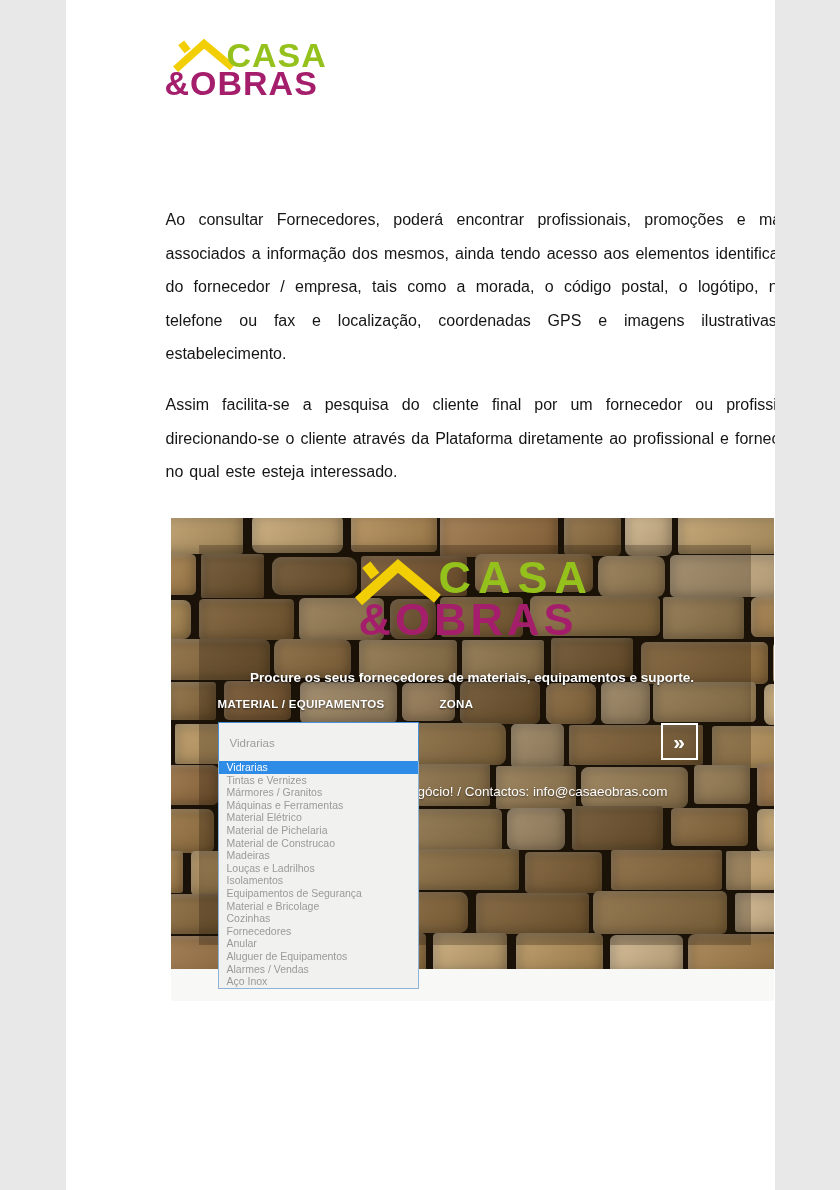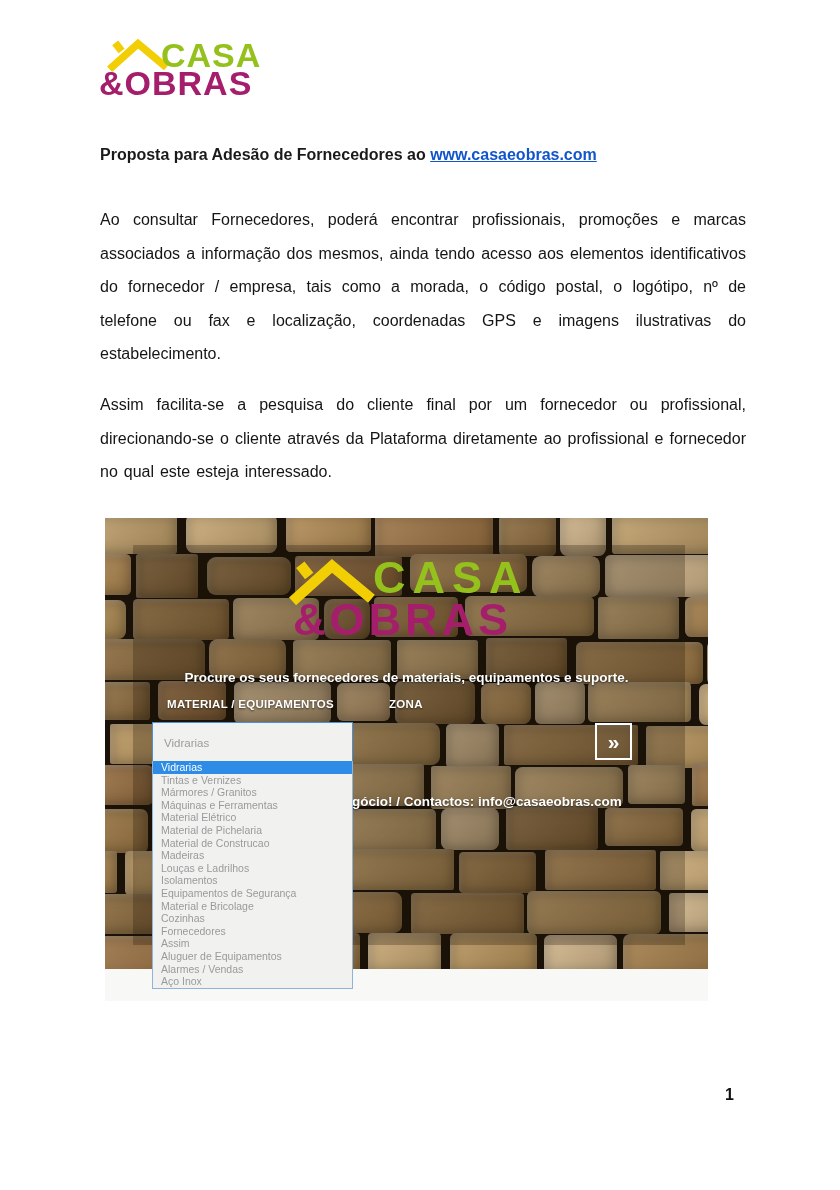--- a/index.html
+++ b/index.html
@@ -1,17 +1,17 @@
 <!DOCTYPE html>
 <html><head>
 <meta charset="utf-8">
 <style>
   html,body{margin:0;padding:0;background:#e8e8e8;}
   .page{
-    position:relative;width:840px;height:1190px;margin:0 auto;background:#ffffff;
+    position:relative;width:709px;height:1190px;margin:0 auto;background:#ffffff;
     font-family:"Liberation Sans",sans-serif;color:#1a1a1a;overflow:hidden;
   }
 
   
   .logo{position:absolute;left:95px;top:38px;width:175px;height:70px;}
   .logo .roof{position:absolute;left:12px;top:0;}
   .logo .casa{position:absolute;left:66px;top:0;font-size:34px;line-height:34px;font-weight:bold;letter-spacing:1px;color:#94C11C;}
   .logo .obras{position:absolute;left:4px;top:28px;font-size:34px;line-height:34px;font-weight:bold;letter-spacing:1px;color:#A51E6C;}
 
   
@@ -32,33 +32,33 @@
 
   
   .hero-logo{position:absolute;left:0;top:35px;width:603px;height:120px;}
   .hero-logo .roof{position:absolute;left:183px;top:5px;}
   .hero-logo .casa{position:absolute;left:268px;top:2px;font-size:45px;line-height:45px;font-weight:bold;letter-spacing:7px;color:#94C11C;}
   .hero-logo .obras{position:absolute;left:188px;top:44px;font-size:45px;line-height:45px;font-weight:bold;letter-spacing:4px;color:#A51E6C;}
 
   .tagline{position:absolute;left:0;top:152px;width:603px;text-align:center;color:#fff;
            font-size:13.5px;font-weight:bold;text-shadow:0 1px 2px rgba(0,0,0,.6);}
   .field-label{position:absolute;top:180px;color:#fff;font-size:11.5px;font-weight:bold;
-               letter-spacing:.3px;text-shadow:0 1px 2px rgba(0,0,0,.6);margin-left:15px;}
+               letter-spacing:.3px;text-shadow:0 1px 2px rgba(0,0,0,.6);}
   .label-material{left:47px;} .label-zona{left:269px;}
 
   .select{position:absolute;top:204px;height:40px;background:#f1f1f0;box-sizing:border-box;
           font-size:11.5px;color:#9c9c9c;line-height:40px;padding-left:11px;}
   .select-material{left:47px;width:201px;border:1px solid #4a90d9;z-index:3;}
   .select-zona{left:269px;width:197px;border:1px solid #e0e0e0;}
 
   .go-btn{position:absolute;left:490px;top:205px;width:37px;height:37px;box-sizing:border-box;
           border:2px solid #fff;background:rgba(255,255,255,.04);color:#fff;font-size:21px;
           line-height:33px;text-align:center;font-weight:bold;}
 
-  .contact-text{position:absolute;left:247px;top:276px;color:#fff;font-size:13.5px;font-weight:bold;
+  .contact-text{position:absolute;left:247px;top:266px;color:#fff;font-size:13.5px;font-weight:normal;
                 text-shadow:0 1px 2px rgba(0,0,0,.55);white-space:nowrap;z-index:2;}
 
   .dd-list{position:absolute;left:47px;top:243px;width:201px;box-sizing:border-box;z-index:4;
            background:#f1f1f0;border:1px solid #8fb3d9;border-top:none;}
   .dd-item{height:12.6px;line-height:12.6px;font-size:10.5px;color:#9a9a9a;padding-left:8px;
            overflow:hidden;white-space:nowrap;}
   .dd-item.selected{background:#2e8be6;color:#ffffff;}
 
   
   .page-number{position:absolute;left:725px;top:1086px;font-size:16px;font-weight:bold;color:#111;}
@@ -70,21 +70,20 @@
 
   <div class="logo">
     <svg class="roof" width="62" height="36" viewBox="0 0 64 38">
       <rect x="7" y="4" width="8" height="11" fill="#F2CE05" transform="rotate(-38 11 9)"></rect>
       <path d="M2 33 L32 6 L62 31" fill="none" stroke="#F2CE05" stroke-width="8"></path>
     </svg>
     <div class="casa">CASA</div>
     <div class="obras">&amp;OBRAS</div>
   </div>
 
-  <div class="doc-title"><span>Proposta para Adesão de Fornecedores ao </span><a href="#">www.casaeobras.com</a></div>
 
   <div class="para para2">Assim facilita-se a pesquisa do cliente final por um fornecedor ou profissional, direcionando-se o cliente através da Plataforma diretamente ao profissional e fornecedor no qual este esteja interessado.</div>
   <div class="para para1">Ao consultar Fornecedores, poderá encontrar profissionais, promoções e marcas associados a informação dos mesmos, ainda tendo acesso aos elementos identificativos do fornecedor / empresa, tais como a morada, o código postal, o logótipo, nº de telefone ou fax e localização, coordenadas  GPS e imagens ilustrativas do estabelecimento.</div>
 
   <div class="shot">
     <div class="wall">
         <div class="stone" style="left: -20.0164px; top: -3.05831px; width: 92.2128px; height: 38.8431px; background-color: rgb(189, 156, 102); border-radius: 3.374px;"></div>
         <div class="stone" style="left: 81.0516px; top: -3.8782px; width: 91.1086px; height: 38.7997px; background-color: rgb(199, 166, 113); border-radius: 7.70841px;"></div>
         <div class="stone" style="left: 180.564px; top: -5.01845px; width: 85.6826px; height: 38.7319px; background-color: rgb(178, 138, 82); border-radius: 4.26327px;"></div>
         <div class="stone" style="left: 269.867px; top: -3.86236px; width: 117.664px; height: 42.9112px; background-color: rgb(154, 112, 64); border-radius: 2.54833px;"></div>
@@ -195,21 +194,21 @@
         <div class="dd-item">Material Elétrico</div>
         <div class="dd-item">Material de Pichelaria</div>
         <div class="dd-item">Material de Construcao</div>
         <div class="dd-item">Madeiras</div>
         <div class="dd-item">Louças e Ladrilhos</div>
         <div class="dd-item">Isolamentos</div>
         <div class="dd-item">Equipamentos de Segurança</div>
         <div class="dd-item">Material e Bricolage</div>
         <div class="dd-item">Cozinhas</div>
         <div class="dd-item">Fornecedores</div>
-        <div class="dd-item">Assim</div>
+        <div class="dd-item">Anular</div>
         <div class="dd-item">Aluguer de Equipamentos</div>
         <div class="dd-item">Alarmes / Vendas</div>
         <div class="dd-item">Aço Inox</div>
       </div>
 
     <div class="shot-bottom"></div>
   </div>
 
   <div class="page-number">1</div>
 </div>

